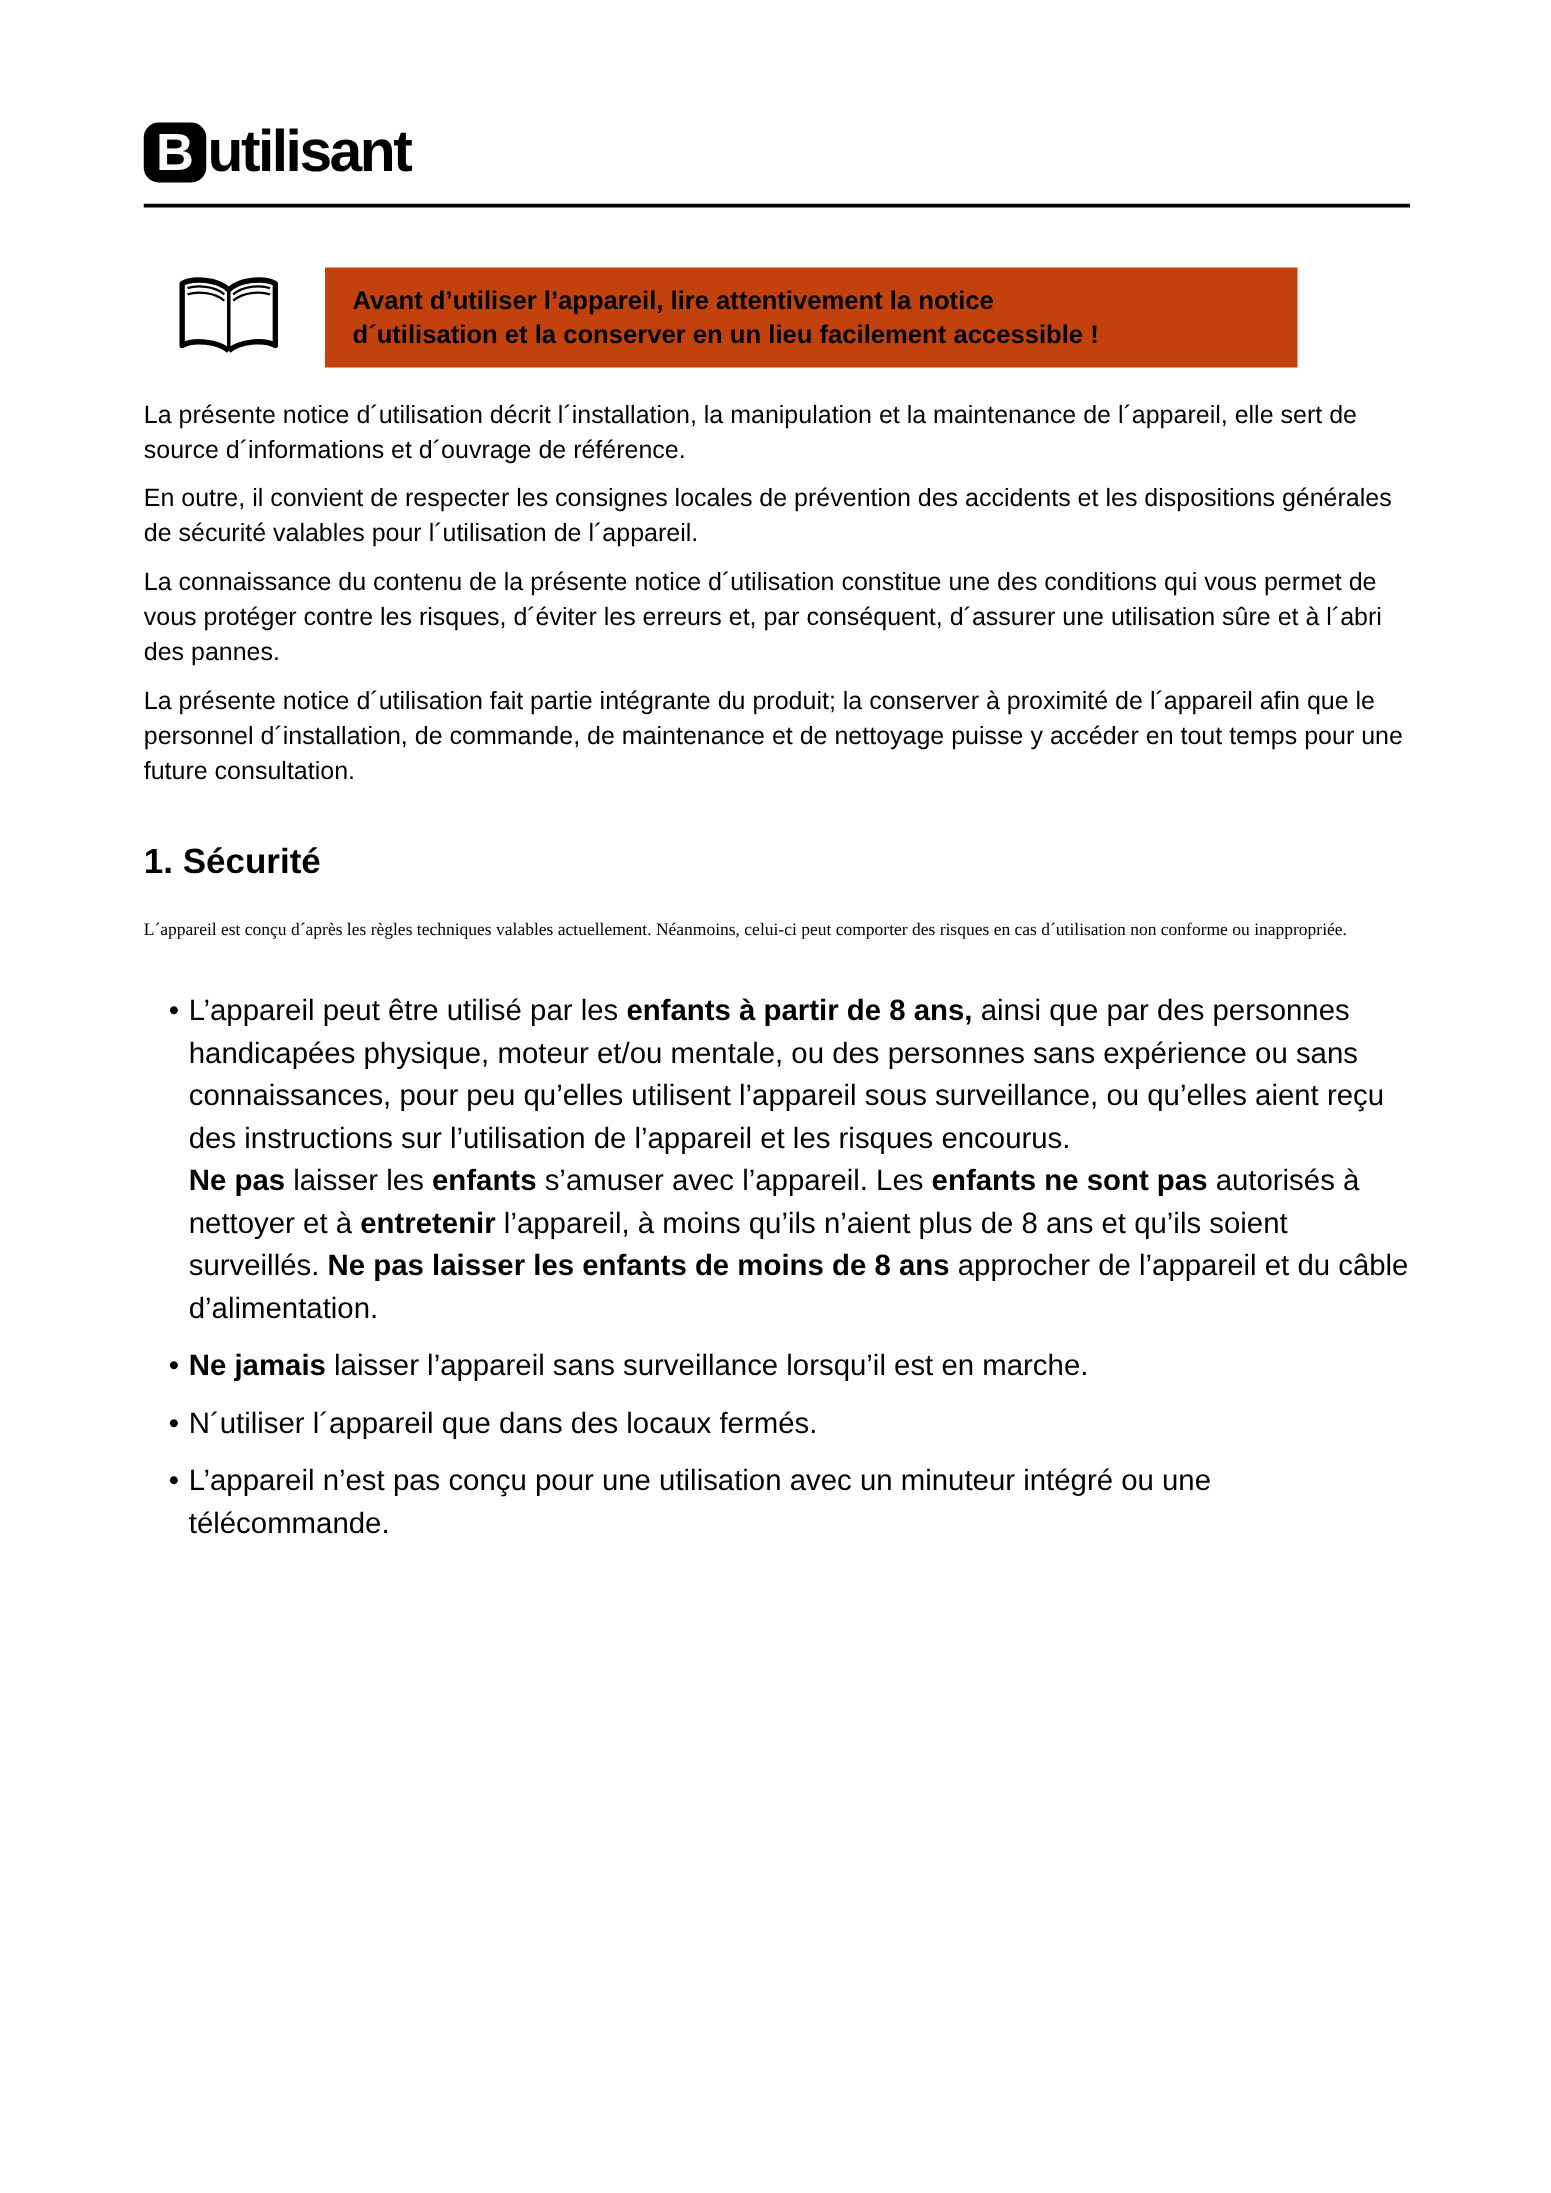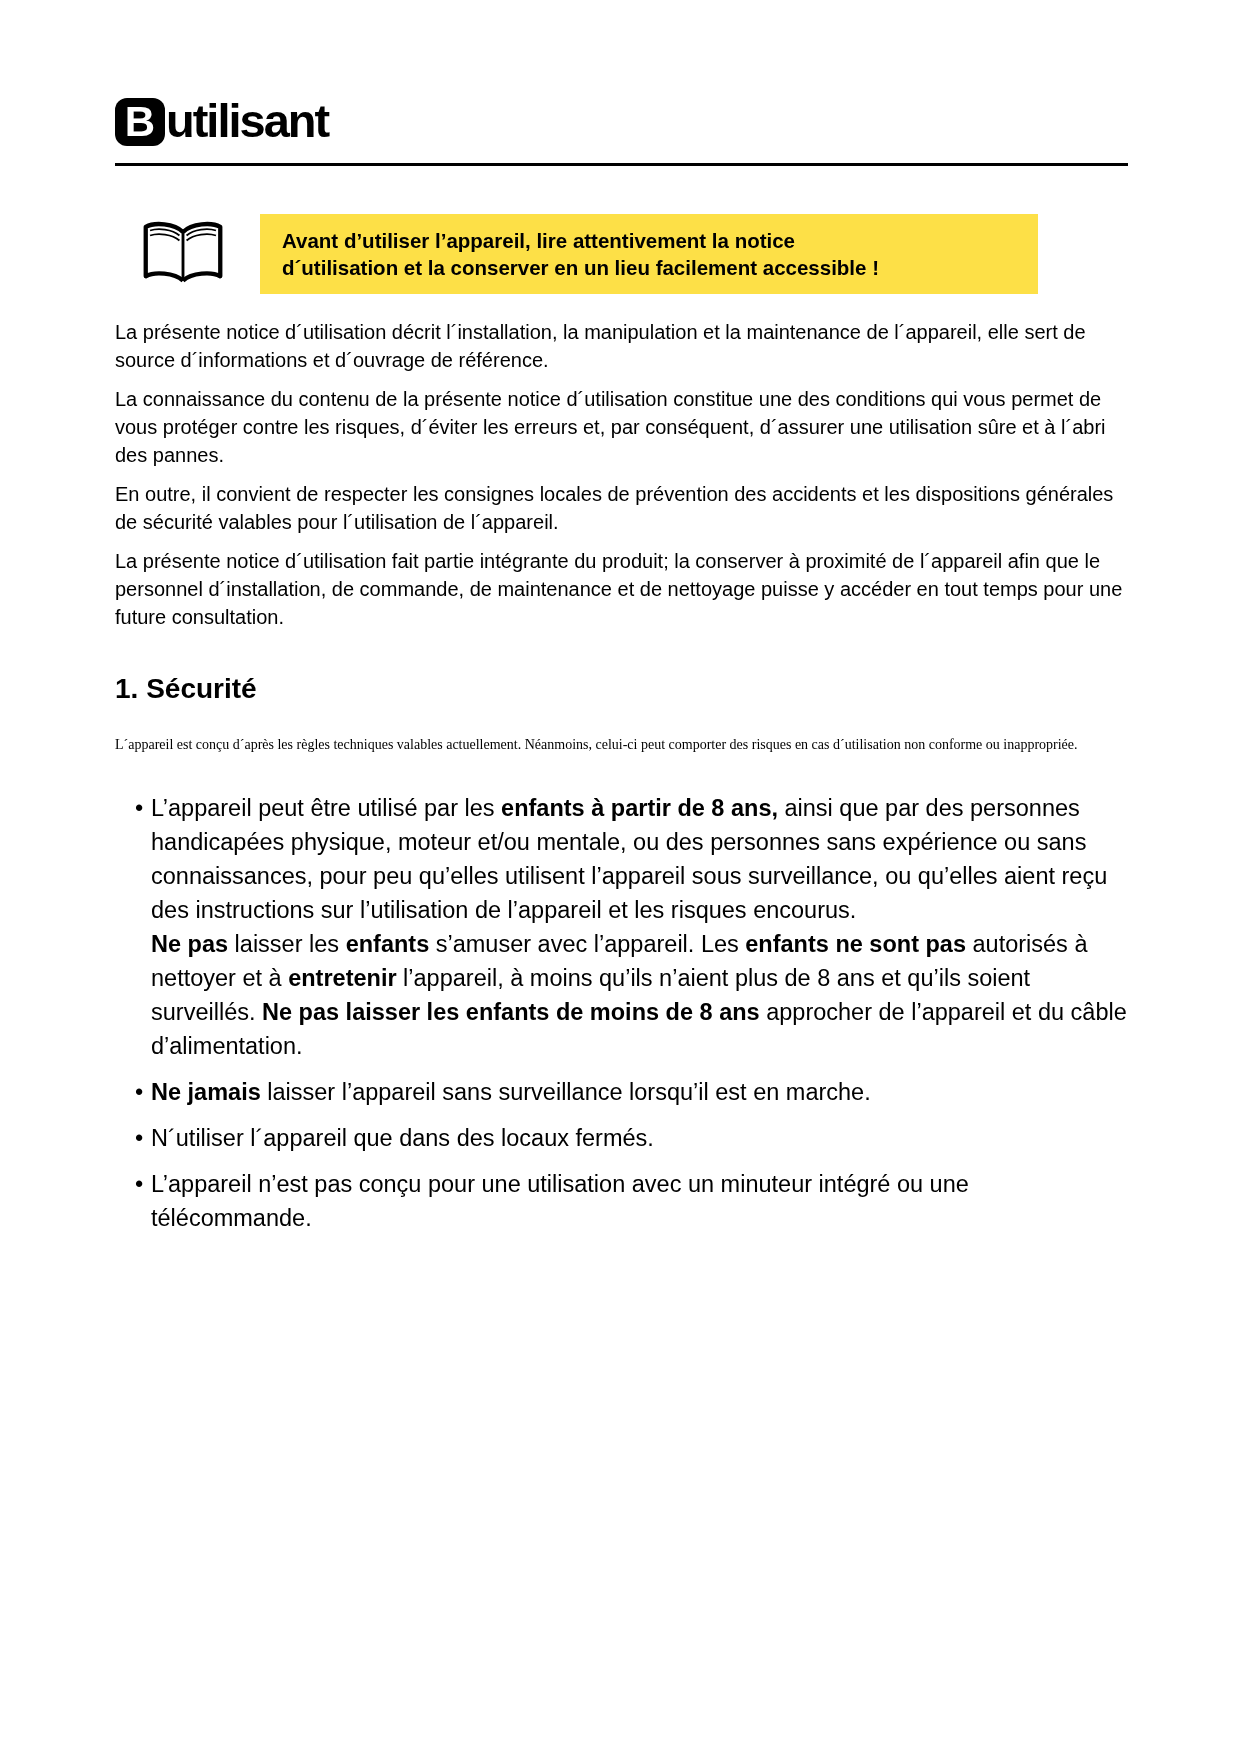--- a/index.html
+++ b/index.html
@@ -35,21 +35,21 @@
     letter-spacing: -2px;
     line-height: 1;
     padding-bottom: 4px;
   }
   .header-rule { height: 3px; background: #000; margin-top: 12px; }
 
   
   .notice-row { display: flex; align-items: flex-start; margin-top: 48px; }
   .book-icon { flex: none; margin-left: 25px; width: 86px; height: 76px; }
   .notice-box {
-    background: #fde047;
+    background: #c2410c;
     margin-left: 34px;
     width: 778px;
     padding: 13px 22px 13px 22px;
     font-weight: bold;
     font-size: 20.5px;
     line-height: 27px;
   }
 
   
   .intro { margin-top: 24px; font-size: 20px; line-height: 28px; }
@@ -96,22 +96,22 @@
         <path d="M65 34 C75 25, 95 23, 106 27" fill="none" stroke="#000" stroke-width="2.5"></path>
       </svg>
       <div class="notice-box">
         <div>Avant d’utiliser l’appareil, lire attentivement la notice</div>
         <div>d´utilisation et la conserver en un lieu facilement accessible !</div>
       </div>
     </div>
 
     <div class="intro">
       <p>La présente notice d´utilisation décrit l´installation, la manipulation et la maintenance de l´appareil, elle sert de source d´informations et d´ouvrage de référence.</p>
+      <p>En outre, il convient de respecter les consignes locales de prévention des accidents et les dispositions générales de sécurité valables pour l´utilisation de l´appareil.</p>
       <p>La connaissance du contenu de la présente notice d´utilisation constitue une des conditions qui vous permet de vous protéger contre les risques, d´éviter les erreurs et, par conséquent, d´assurer une utilisation sûre et à l´abri des pannes.</p>
-      <p>En outre, il convient de respecter les consignes locales de prévention des accidents et les dispositions générales de sécurité valables pour l´utilisation de l´appareil.</p>
       <p>La présente notice d´utilisation fait partie intégrante du produit; la conserver à proximité de l´appareil afin que le personnel d´installation, de commande, de maintenance et de nettoyage puisse y accéder en tout temps pour une future consultation.</p>
     </div>
 
     <h1 class="section-title">1. Sécurité</h1>
     <div class="section-paragraphs">
       <p>L´appareil est conçu d´après les règles techniques valables actuellement. Néanmoins, celui-ci peut comporter des risques en cas d´utilisation non conforme ou inappropriée.</p>
     </div>
 
 
     <ul class="bullets">

